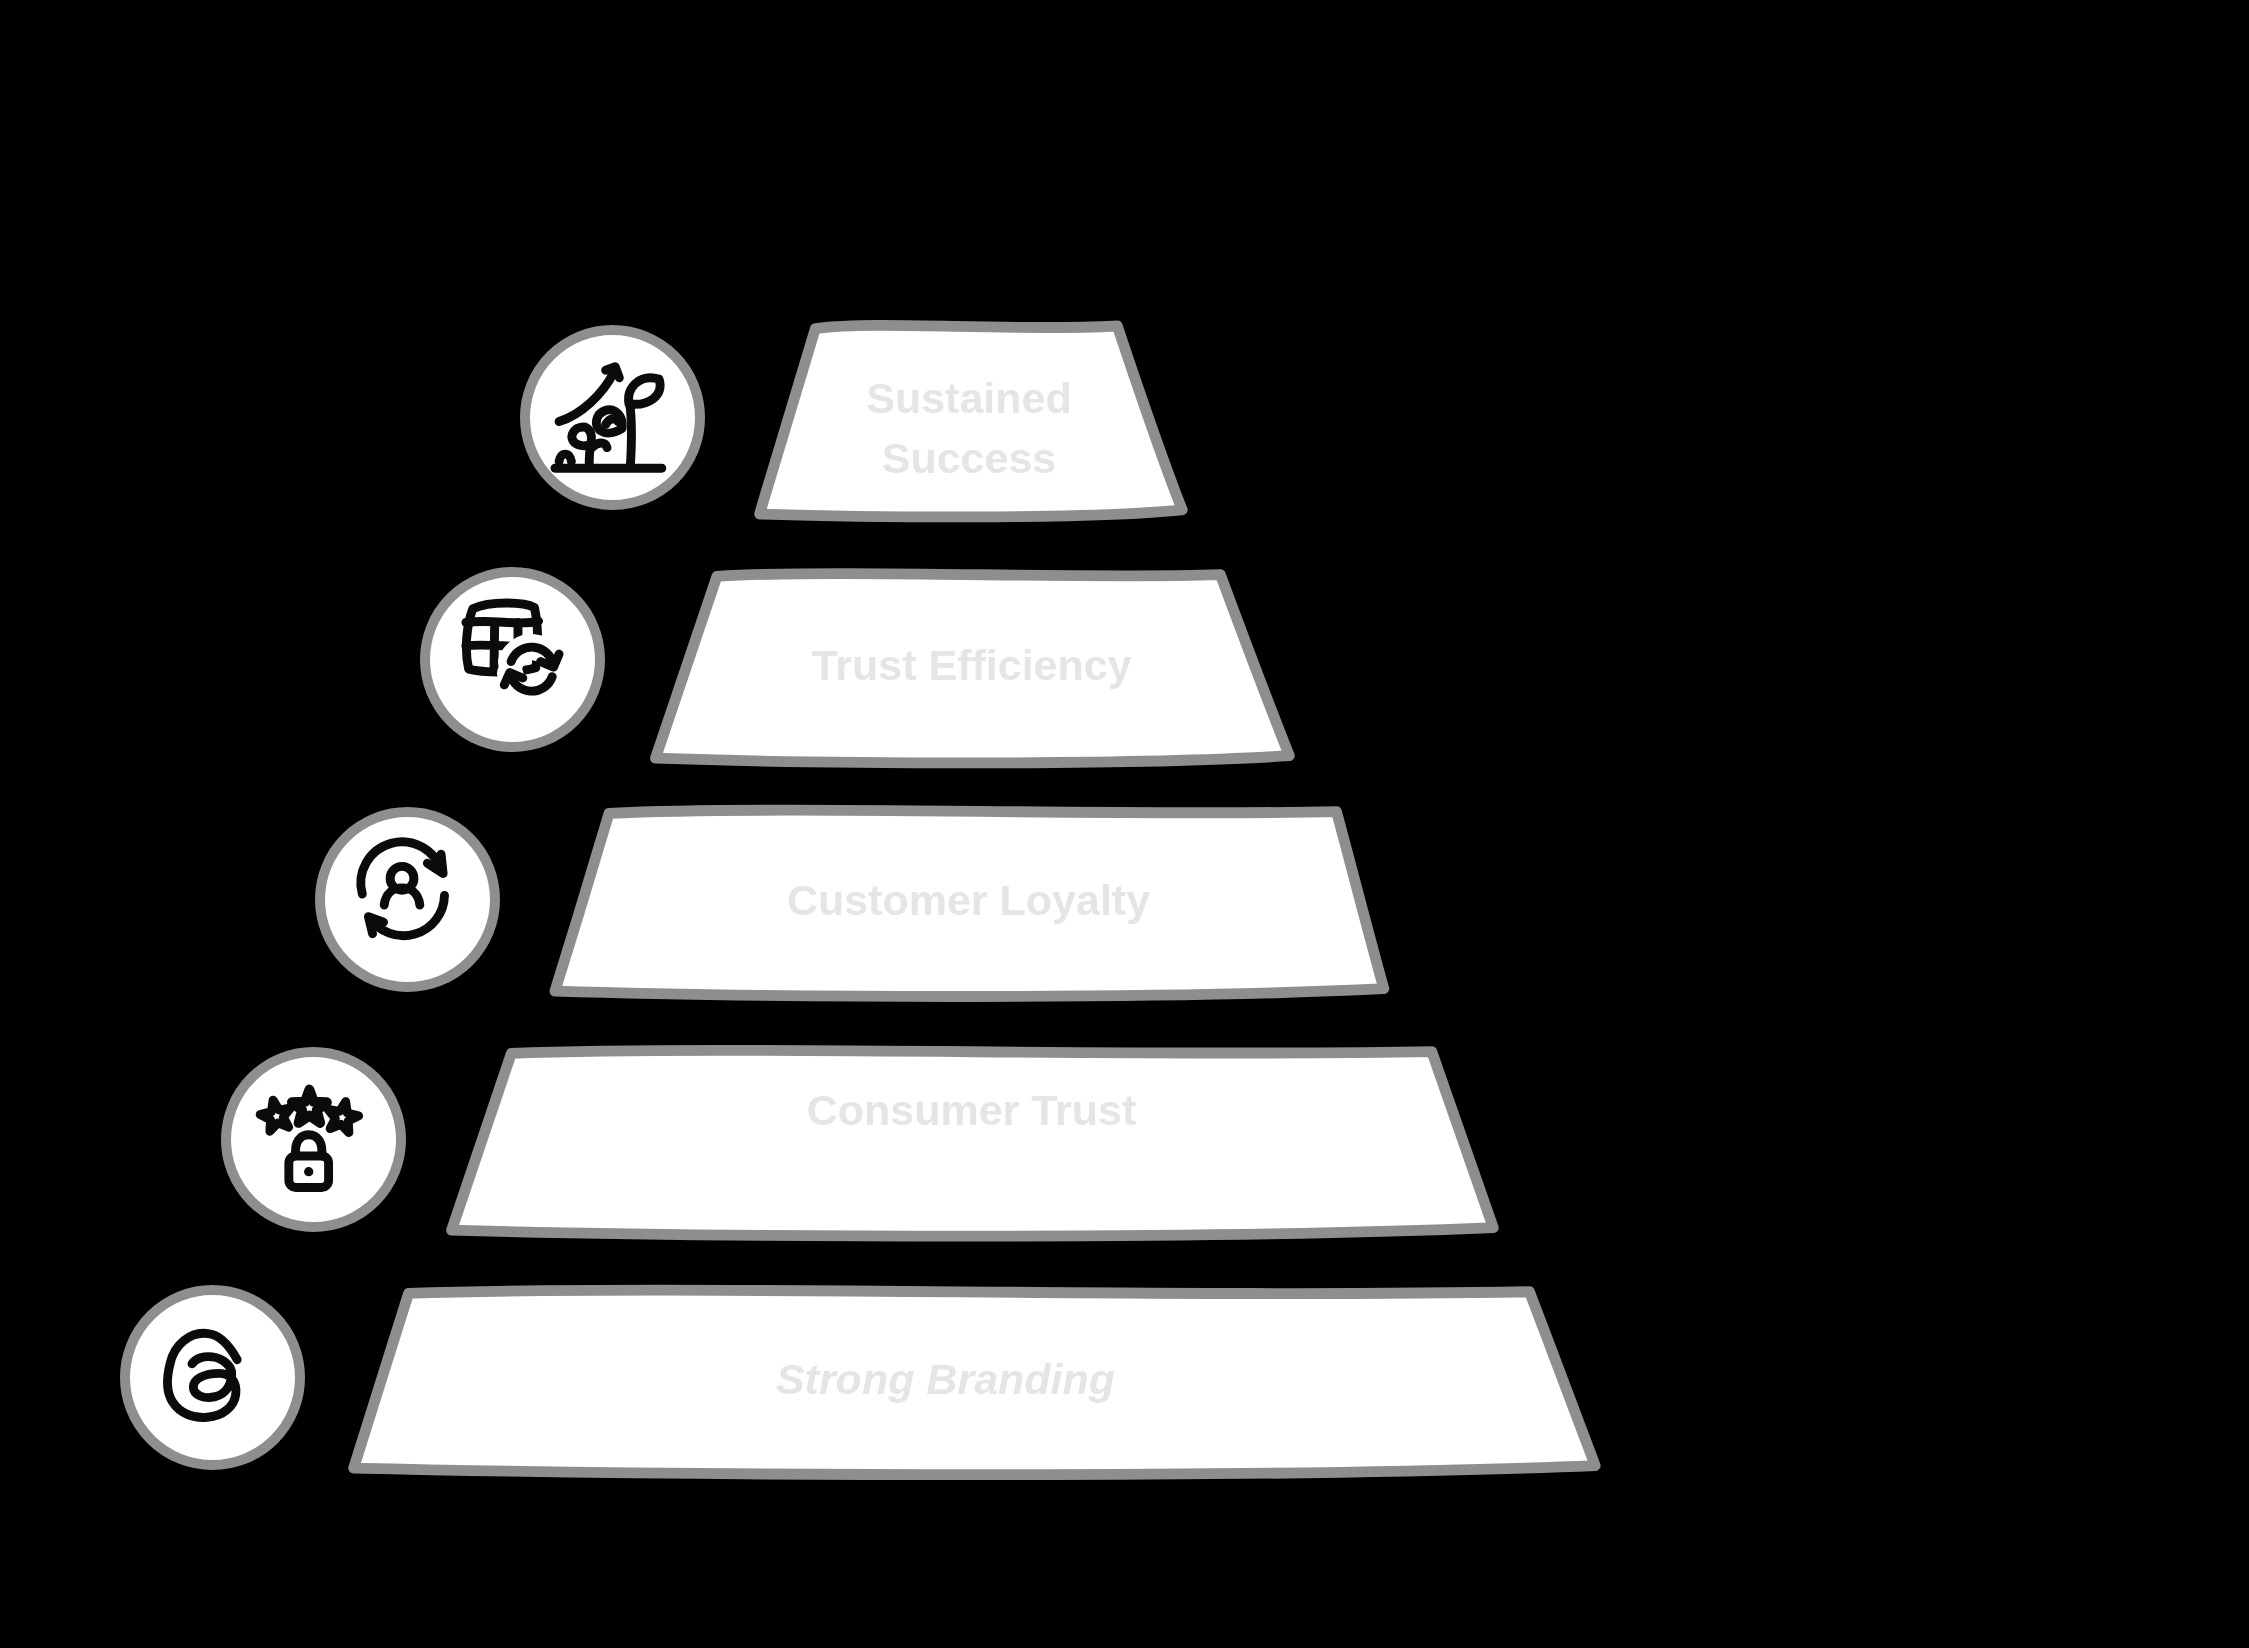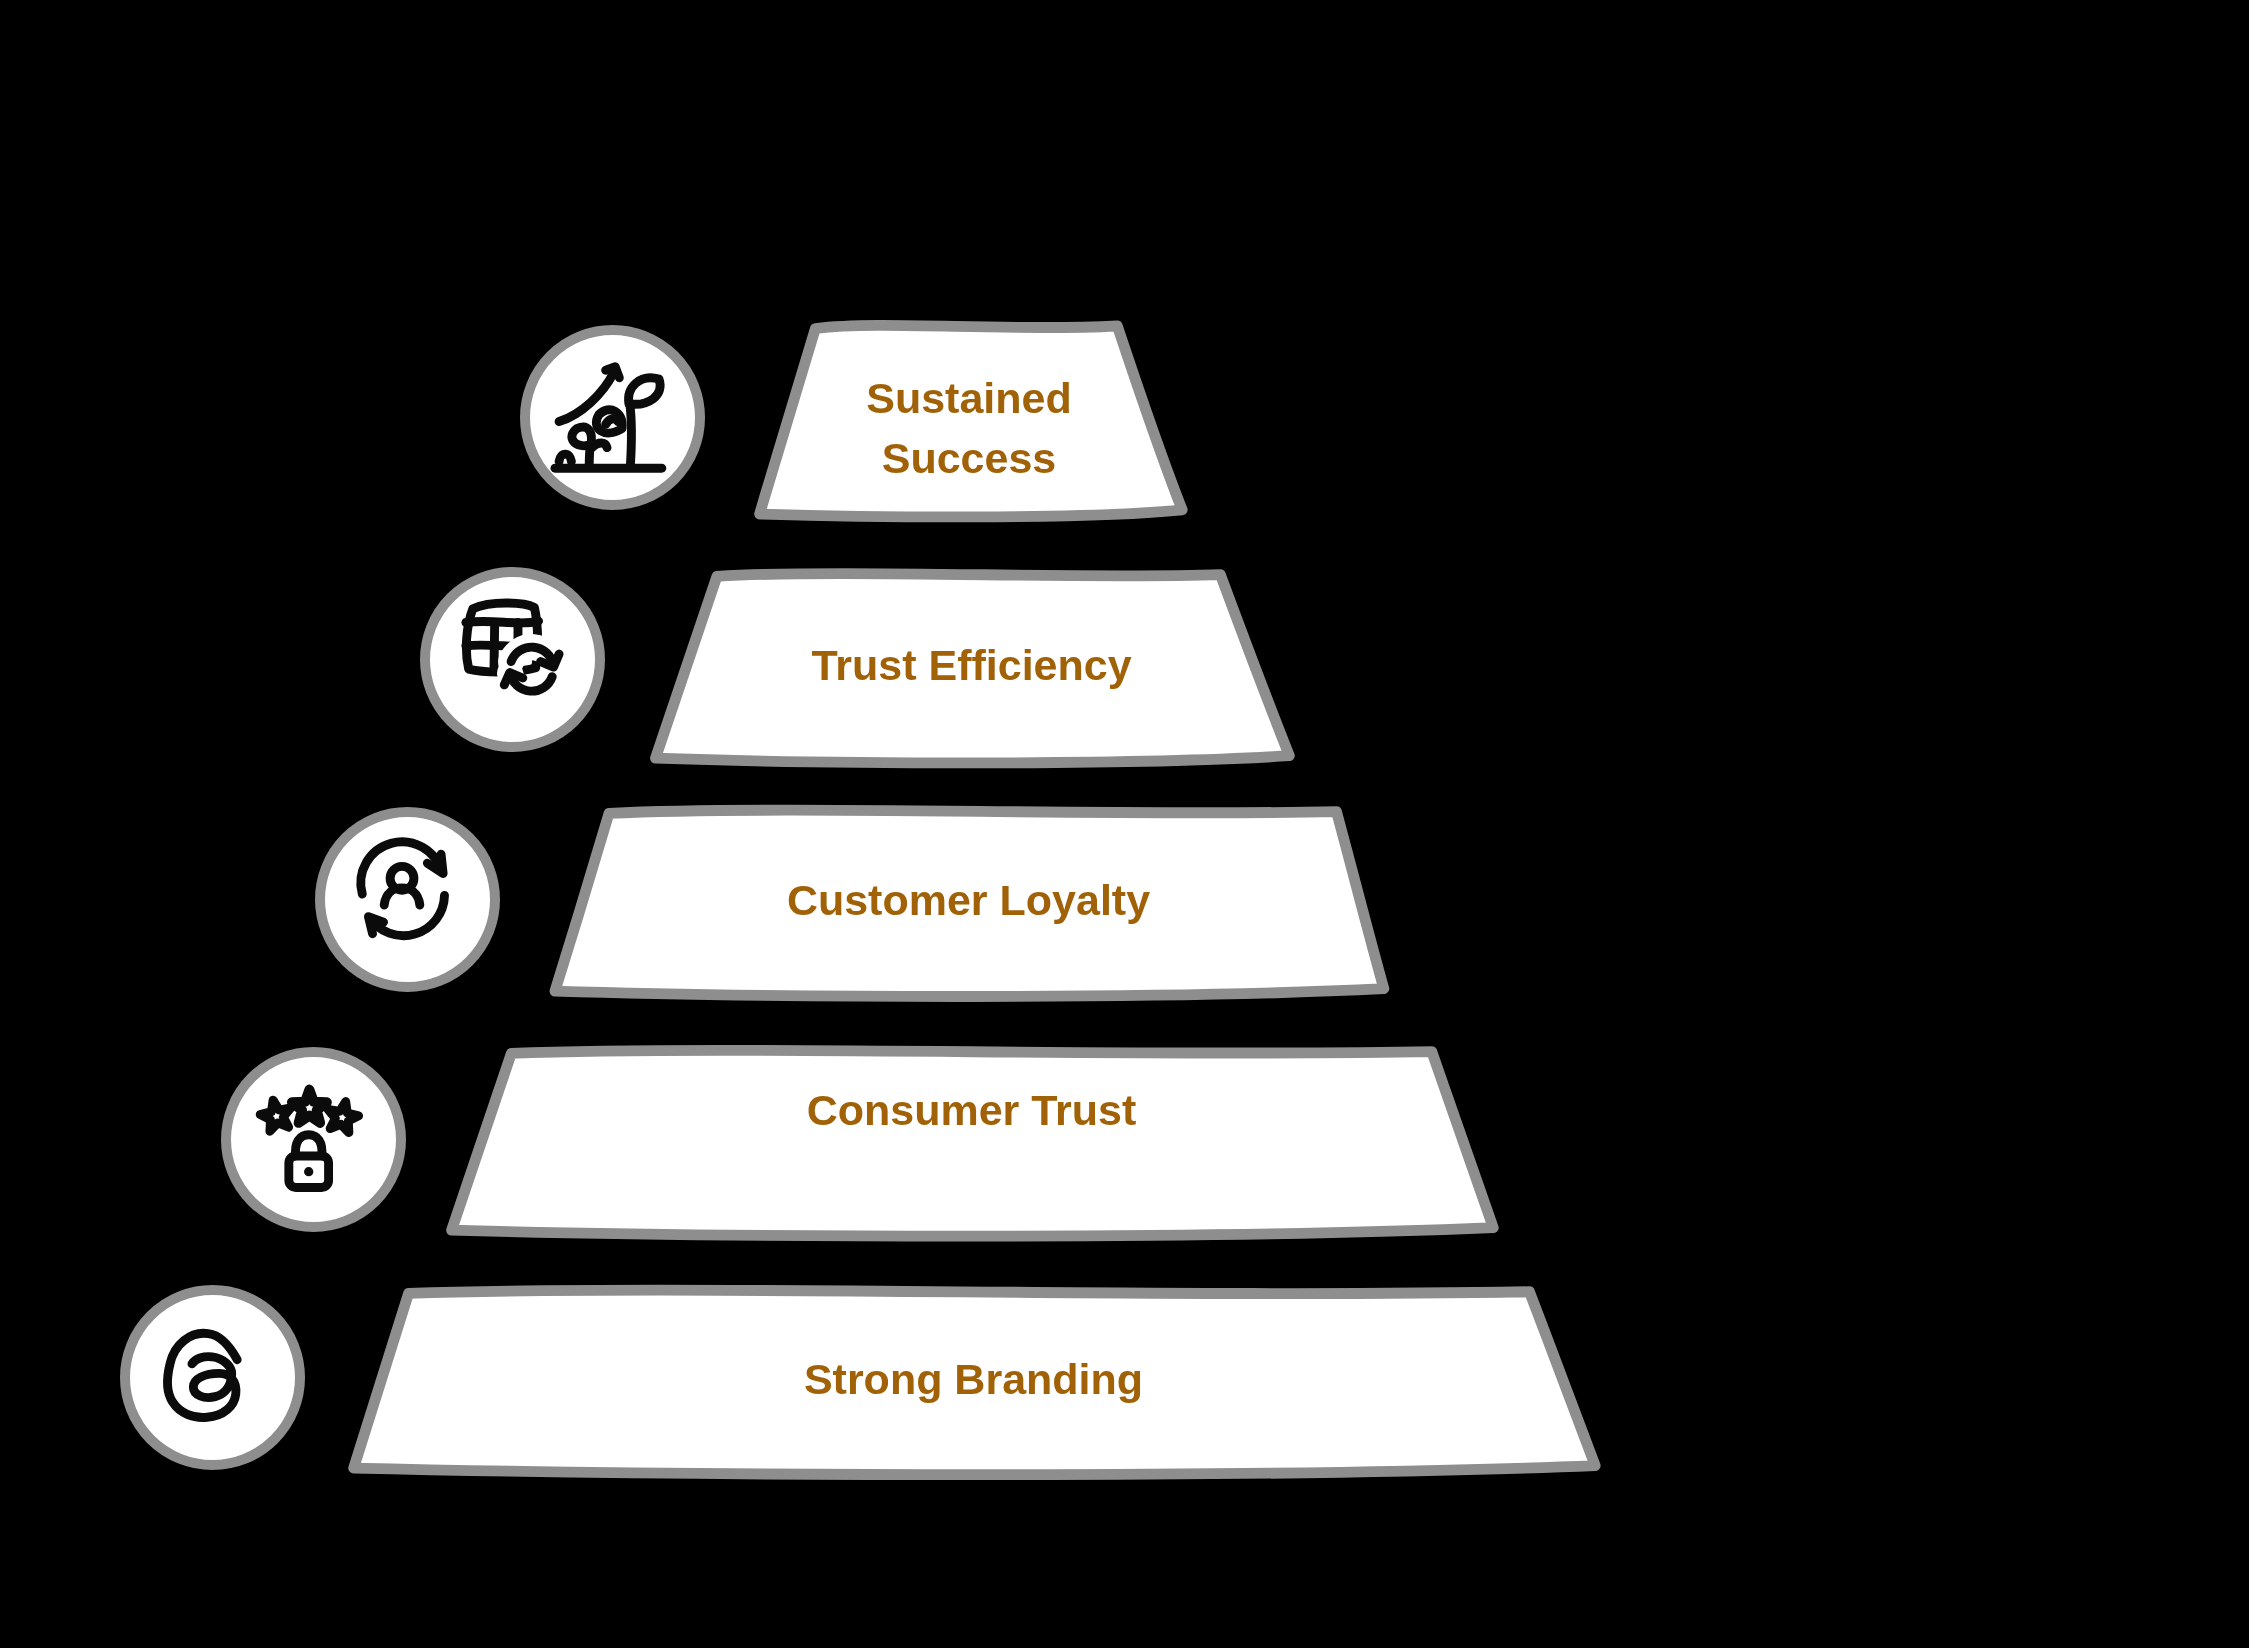--- a/index.html
+++ b/index.html
@@ -12,21 +12,21 @@
   }
   .icon-circle svg{width:137px;height:137px;}
   .ic path,.ic circle,.ic rect{fill:none;stroke:#0b0b0b;stroke-width:6.5;stroke-linecap:round;stroke-linejoin:round;}
   .ic .halo{stroke:#fff;stroke-width:19;}
   .ic .fill-dot{fill:#0b0b0b;stroke:none;}
   .trap{position:absolute;overflow:visible;}
   .trap path{fill:#ffffff;stroke:#8e8e8e;stroke-width:13;stroke-linejoin:round;stroke-linecap:round;}
   .label{
     position:absolute;display:flex;align-items:center;justify-content:center;
     text-align:center;font-weight:700;font-size:43px;line-height:1.4;
-    color:#a16207;letter-spacing:0px;
+    color:#e5e5e5;letter-spacing:0px;
   }
 </style>
 </head>
 <body>
 
 <div class="stage">
 
   <div class="level">
     <div class="icon-circle" style="left:520px;top:325px;">
       <svg class="ic" viewBox="0 0 100 100">
@@ -107,17 +107,17 @@
 
   <div class="level">
     <div class="icon-circle" style="left:120px;top:1285px;">
       <svg class="ic" viewBox="0 0 100 100">
         <path d="M 68,37 C 62,26 55,19 47,18 C 34,16 22,26 19,40 C 16,52 17,62 21,68 C 26,76 36,80 46,79 C 58,78 66,71 67,62 C 68,53 63,47 55,47 C 44,47 36,51 36,57 C 36,63 44,66 52,64 C 60,62 64,55 64,47 C 64,42 58,36 50,35 C 44,34 38,36 35,40"></path>
       </svg>
     </div>
     <svg class="trap" style="left:337px;top:1275px;" width="1274" height="209" viewBox="0 0 1531 251">
       <path d="M 86,22 C 410,11 1000,28 1433,20 C 1460,90 1486,162 1512,229 C 1150,244 450,242 20,232 C 42,162 64,92 86,22 Z"></path>
     </svg>
-    <div class="label" style="left:724px;top:1338px;width:499px;height:83px;">Strong Branding</div>
+    <div class="label" style="left:696px;top:1338px;width:499px;height:83px;font-style:italic;">Strong Branding</div>
   </div>
 
 </div>
 
 
 </body></html>

